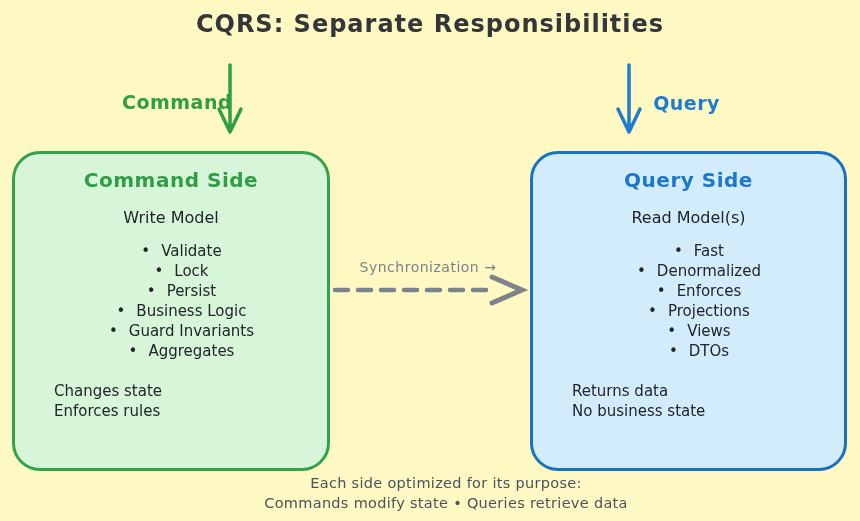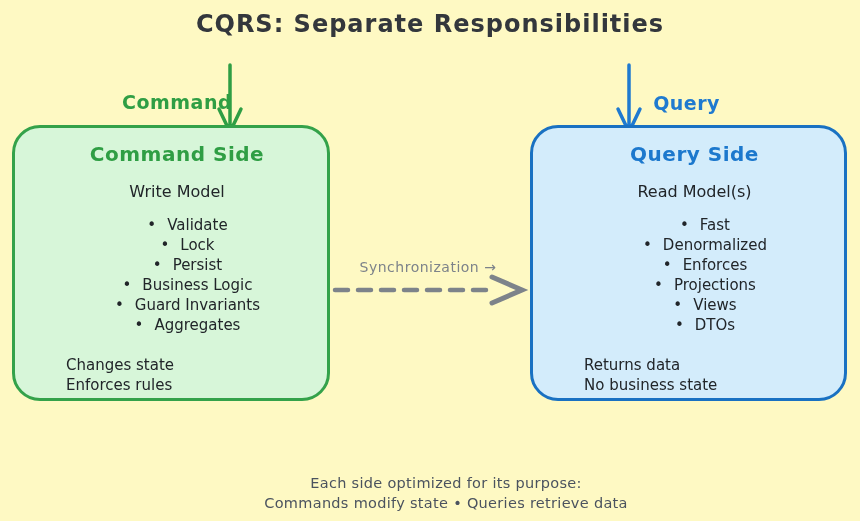--- a/index.html
+++ b/index.html
@@ -29,25 +29,25 @@
     font-weight: bold;
     letter-spacing: 0.5px;
   }
   .cmd-label { left: 122px; width: 88px; top: 91px; text-align: center; color: #2f9e44; }
   .qry-label { left: 650px; width: 70px; top: 92px; text-align: right; color: #1f7ad0; }
   .arrow-svg { position: absolute; }
   .cmd-arrow { left: 212px; top: 62px; }
   .qry-arrow { left: 611px; top: 62px; }
   .box {
     position: absolute;
-    top: 125px;
-    height: 276px;
+    top: 151px;
+    height: 320px;
     border-radius: 28px;
     border: 3px solid;
-    padding: 13px 18px 0 30px;
+    padding: 13px 18px 0 18px;
   }
   .box.command { left: 12px; width: 318px; background: #d7f6d9; border-color: #34a24a; }
   .box.query  { left: 530px; width: 317px; background: #d3ecfb; border-color: #1971c2; }
   .box-title {
     text-align: center;
     font-size: 20px;
     font-weight: bold;
     letter-spacing: 0.5px;
     line-height: 26px;
   }

